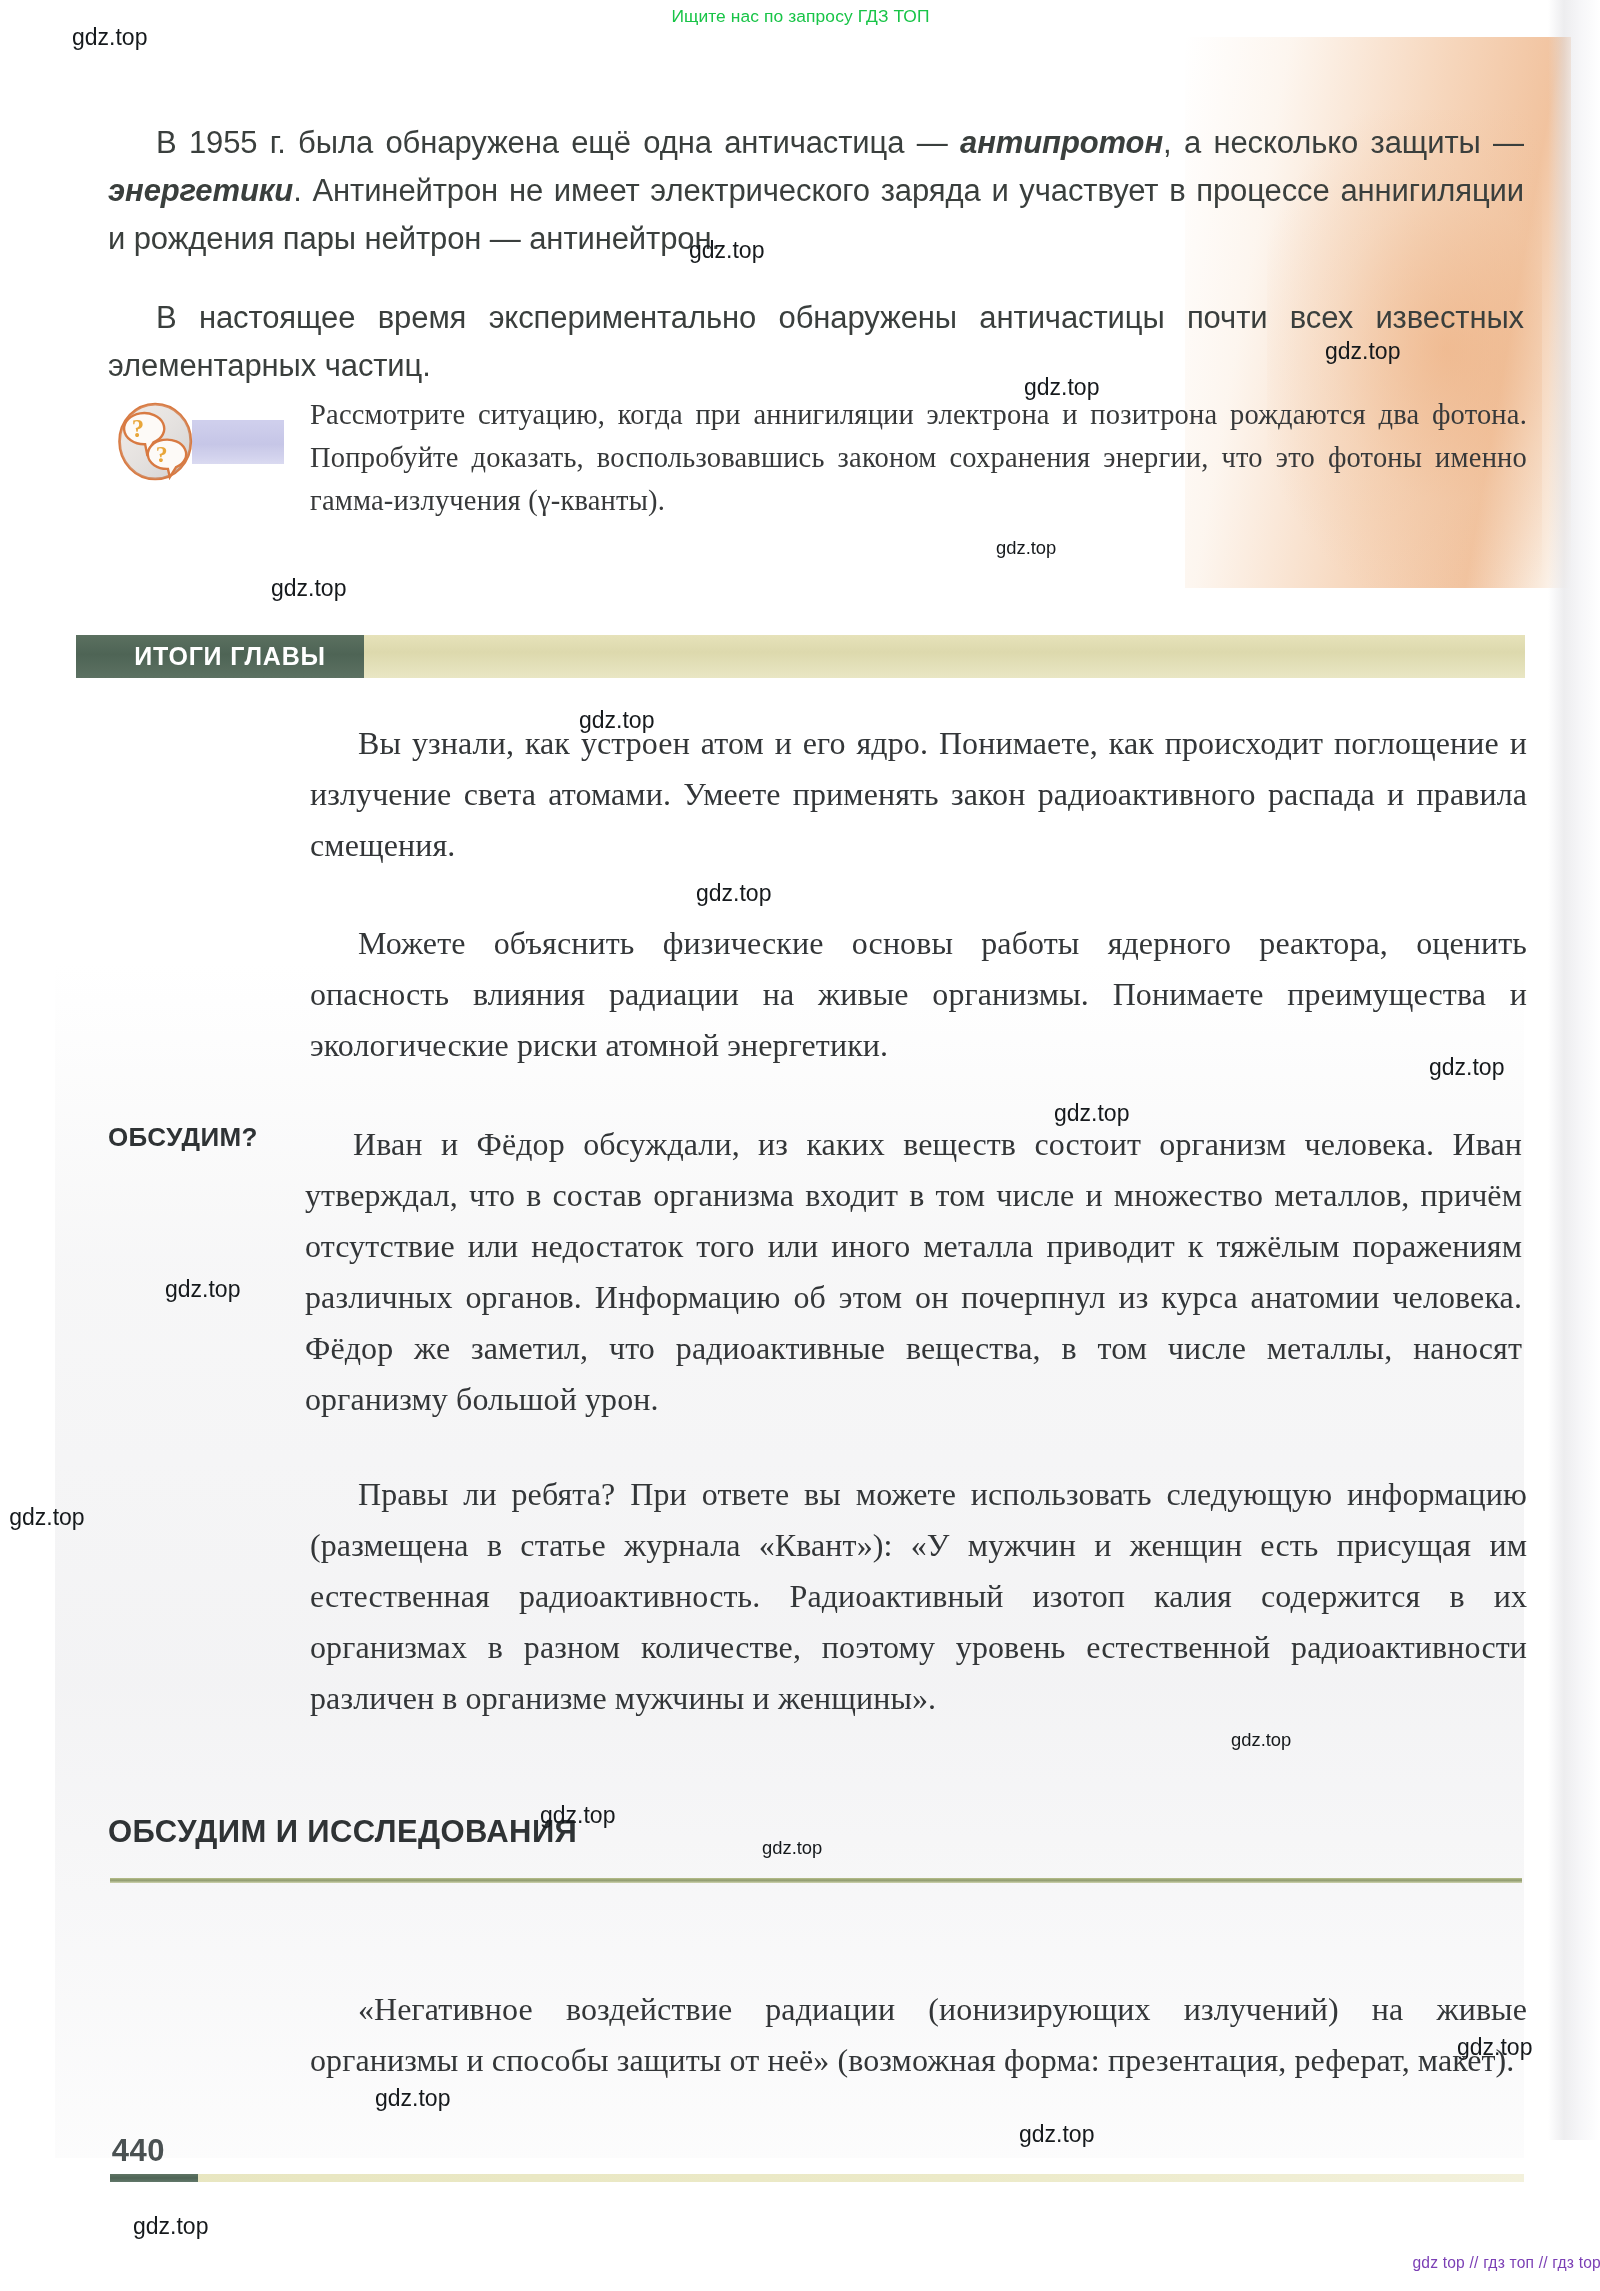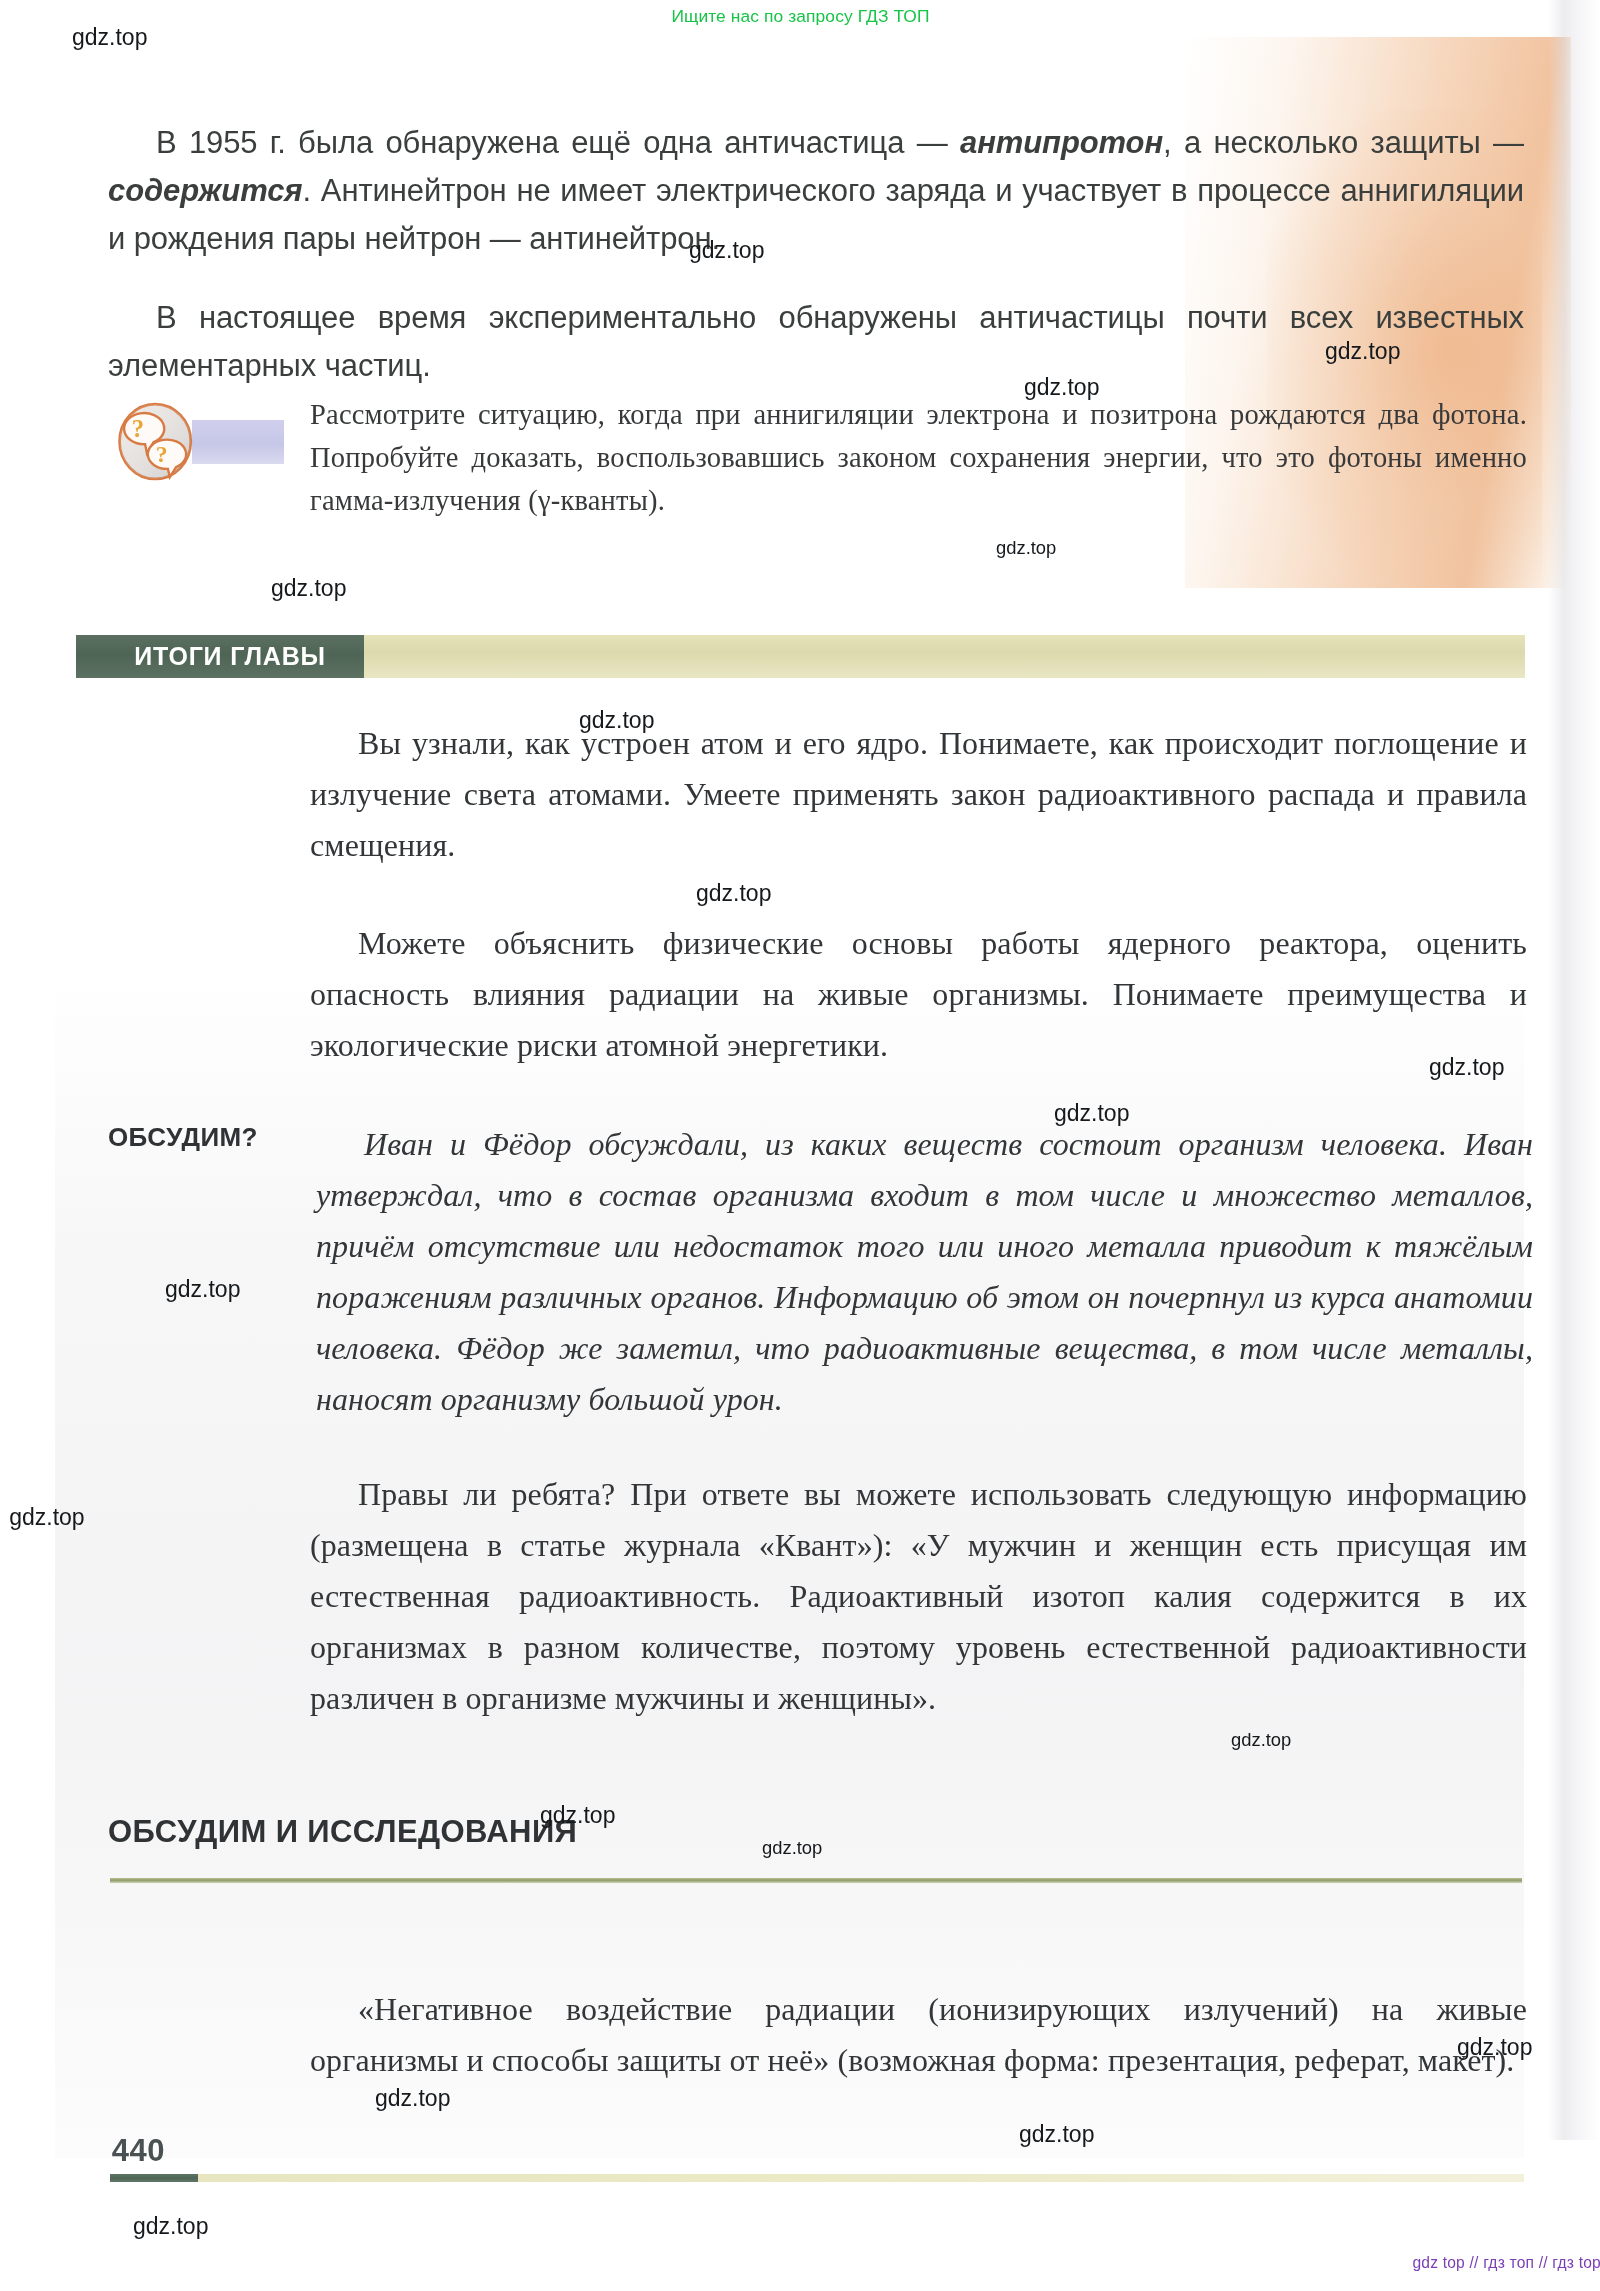--- a/index.html
+++ b/index.html
@@ -201,21 +201,21 @@
   .label-discuss {
     position: absolute;
     left: 0;
     top: 1122px;
     font-family: "Liberation Sans", sans-serif;
     font-weight: 700;
     font-size: 26px;
     color: #2f3335;
     letter-spacing: 0.4px;
   }
-  #disc-1 { left: 208px; top: 1119px; width: 1217px; font-style: italic; }
+  #disc-1 { left: 197px; top: 1119px; width: 1217px; }
   #disc-2 { left: 202px; top: 1469px; width: 1217px; }
 
   .section-heading {
     position: absolute;
     left: 0;
     top: 1814px;
     font-family: "Liberation Sans", sans-serif;
     font-weight: 700;
     font-size: 31px;
     color: #2f3335;
@@ -290,21 +290,21 @@
 
   <div class="scan-peach"></div>
   <div class="scan-peach2"></div>
   <div class="scan-gray-lower"></div>
   <div class="scan-edge"></div>
 
   <div class="site-header">Ищите нас по запросу ГДЗ ТОП</div>
 
   <div class="content">
 
-    <div class="sans-par" id="par-antiproton"><span class="ind"></span><span>В 1955 г. была обнаружена ещё одна античастица — </span><b>антипротон</b><span>, а несколько защиты — </span><b>содержится</b><span>. Антинейтрон не имеет электрического заряда и участвует в процессе аннигиляции и рождения пары нейтрон — антинейтрон.</span></div>
+    <div class="sans-par" id="par-antiproton"><span class="ind"></span><span>В 1955 г. была обнаружена ещё одна античастица — </span><b>антипротон</b><span>, а несколько защиты — </span><b>энергетики</b><span>. Антинейтрон не имеет электрического заряда и участвует в процессе аннигиляции и рождения пары нейтрон — антинейтрон.</span></div>
 
     <div class="sans-par" id="par-antiparticles"><span class="ind"></span><span>В настоящее время экспериментально обнаружены античастицы почти всех известных элементарных частиц.</span></div>
 
     <div class="think-block">
       <div class="think-chip"></div>
       <svg class="think-icon" viewBox="0 0 92 86">
         <ellipse cx="44" cy="43" rx="39" ry="41" fill="#ece7e3" stroke="#d87a42" stroke-width="3"></ellipse>
         <ellipse cx="44" cy="43" rx="39" ry="41" fill="url(#sh)"></ellipse>
         <defs>
           <linearGradient id="sh" x1="0" y1="0" x2="1" y2="1">

